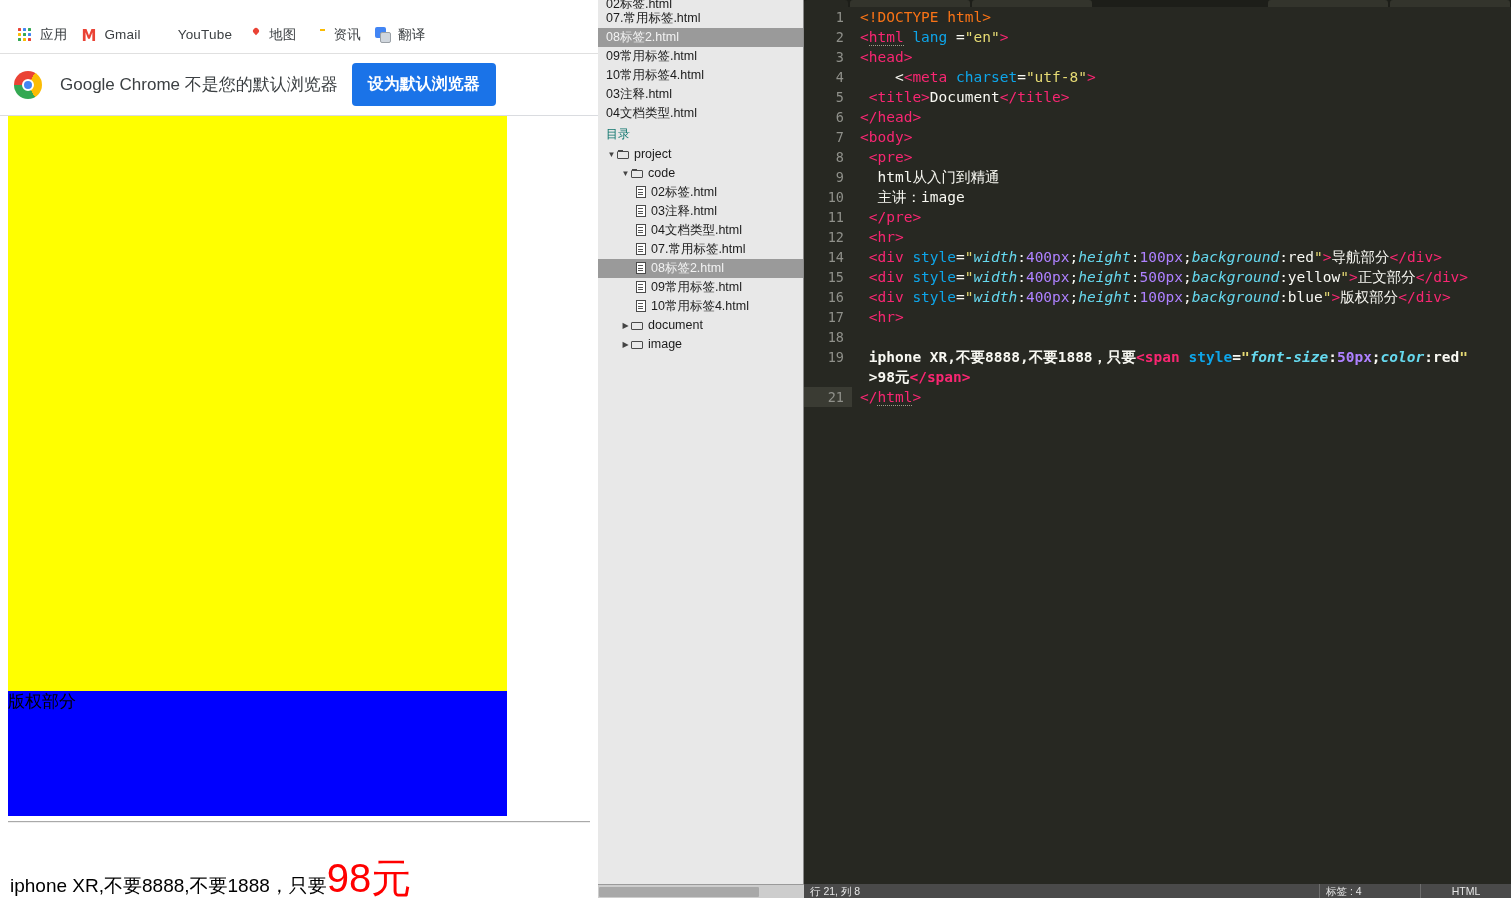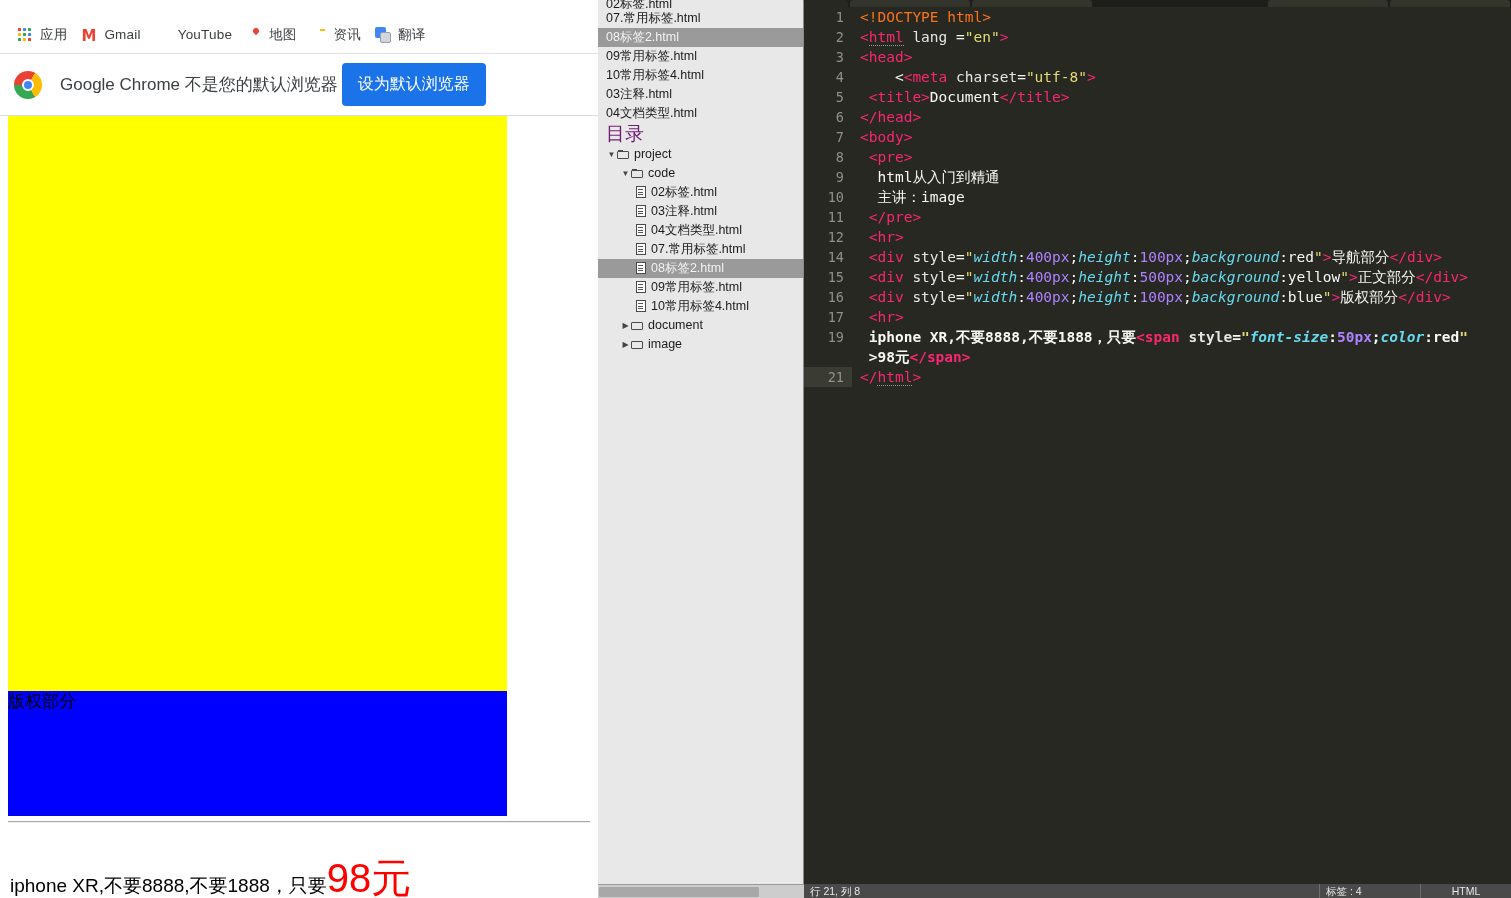--- a/index.html
+++ b/index.html
@@ -64,22 +64,22 @@
     display:flex;align-items:center;padding-left:14px;box-sizing:border-box;
   }
   .chrome-logo{
     width:28px;height:28px;border-radius:50%;flex:0 0 28px;position:relative;overflow:hidden;
     background:conic-gradient(from -90deg,#ea4335 0deg 120deg,#fbbc04 120deg 240deg,#34a853 240deg 360deg);
   }
   .chrome-logo:after{content:"";position:absolute;left:50%;top:50%;transform:translate(-50%,-50%);
     width:12px;height:12px;border-radius:50%;background:#4285f4;border:2px solid #fff;box-sizing:border-box;}
   #default-msg{font-size:17px;color:#3c4043;margin-left:18px;white-space:nowrap;}
   #default-btn{
-    margin-left:4px;background:#1a73e8;color:#fff;border:none;border-radius:4px;
-    font-size:16px;font-family:inherit;padding:11px 16px;cursor:pointer;white-space:nowrap;
+    margin-left:14px;background:#1a73e8;color:#fff;border:none;border-radius:4px;
+    font-size:16px;font-family:inherit;padding:11px 16px;cursor:pointer;white-space:nowrap;font-weight:bold;
   }
 
   #page-view{position:absolute;left:0;top:100px;width:598px;height:798px;background:#fff;overflow:hidden;}
   .block{position:absolute;left:8px;width:499px;font-size:17px;color:#000;line-height:1.25;}
   #blk-body{top:0px;height:575px;background:#ffff00;}
   #blk-copy{top:575px;height:125px;background:#0000ff;}
   #page-hr{position:absolute;left:8px;top:705px;width:582px;height:0;border-top:1px solid #a9a9a9;
     border-bottom:1px solid #eeeeee;}
   #price-line{position:absolute;left:10px;top:740px;width:588px;font-size:19px;color:#000;
     white-space:nowrap;line-height:1.1;}
@@ -88,21 +88,21 @@
   
   #tree-panel{
     position:absolute;left:598px;top:0;width:206px;height:898px;
     background:#e8e8e8;border-right:1px solid #8a8a8a;box-sizing:border-box;
     font-size:12.5px;color:#1b1b1b;overflow:hidden;
   }
   .tl-row{height:19px;line-height:19px;display:flex;align-items:center;padding-left:8px;
     white-space:nowrap;cursor:pointer;box-sizing:border-box;}
   .tl-row.sel{background:#9a9a9a;color:#f2f2f2;}
   .tl-row.clip{height:9px;line-height:9px;overflow:hidden;}
-  .tl-head{height:22px;line-height:22px;padding-left:8px;font-size:19px;color:#701a75;}
+  .tl-head{height:22px;line-height:22px;padding-left:8px;font-size:12px;color:#0f766e;}
   .arrow{width:11px;display:inline-block;text-align:center;font-size:8px;color:#444;flex:0 0 11px;}
   .folder{display:inline-block;width:13px;height:10px;position:relative;flex:0 0 13px;margin-right:4px;}
   .folder:before{content:"";position:absolute;left:0;top:1px;width:12px;height:8px;
     border:1px solid #4a4a4a;box-sizing:border-box;border-radius:1px;background:#e8e8e8;}
   .folder.open:after{content:"";position:absolute;left:1px;top:0px;width:5px;height:2px;
     border:1px solid #4a4a4a;border-bottom:none;box-sizing:border-box;}
   .fileico{display:inline-block;width:11px;height:13px;position:relative;flex:0 0 11px;margin-right:4px;}
   .fileico:before{content:"";position:absolute;left:0;top:0;width:10px;height:12px;
     border:1px solid #4a4a4a;box-sizing:border-box;background:#fff;}
   .fileico:after{content:"";position:absolute;left:2px;top:3px;width:5px;height:1px;background:#555;
@@ -125,21 +125,21 @@
   #code-area{position:absolute;left:0;top:7px;width:707px;height:877px;}
   .cl{position:relative;height:20px;line-height:20px;font-size:14.5px;white-space:pre;}
   .cl.cur .gut{background:#3a3b33;}
   .cl.cur{background:transparent;}
   .gut{position:absolute;left:0;top:0;width:48px;height:20px;text-align:right;padding-right:8px;
     box-sizing:border-box;color:#8f908a;font-size:13.5px;}
   .txt{position:absolute;left:56px;top:0;height:20px;color:#f8f8f2;}
   .wrap2{height:40px;}
   .wrap2 .txt{height:40px;font-weight:bold;}
   .k-tag{color:#f92672;}
-  .k-attr{color:#e5e5e5;}
+  .k-attr{color:#0ea5e9;}
   .k-str{color:#e6db74;}
   .k-prop{color:#66d9ef;font-style:italic;}
   .k-num{color:#ae81ff;}
   .k-plain{color:#f8f8f2;}
   .k-doc{color:#f97316;}
   .underline-dot{border-bottom:1px dotted #9c9c8a;}
   #statusbar{position:absolute;left:0;top:884px;width:707px;height:14px;background:#4a4a4a;
     color:#e6e6e6;font-family:"Liberation Sans",sans-serif;font-size:10.5px;
     display:flex;align-items:center;box-sizing:border-box;}
   .sb-seg{height:14px;line-height:14px;padding:0 6px;box-sizing:border-box;white-space:nowrap;}
@@ -296,20 +296,21 @@
       <div class="cl"><span class="gut">7</span><span class="txt"><span class="k-tag">&lt;body&gt;</span></span></div>
       <div class="cl"><span class="gut">8</span><span class="txt"><span class="k-plain"> </span><span class="k-tag">&lt;pre&gt;</span></span></div>
       <div class="cl"><span class="gut">9</span><span class="txt"><span class="k-plain">  html从入门到精通</span></span></div>
       <div class="cl"><span class="gut">10</span><span class="txt"><span class="k-plain">  主讲：image</span></span></div>
       <div class="cl"><span class="gut">11</span><span class="txt"><span class="k-plain"> </span><span class="k-tag">&lt;/pre&gt;</span></span></div>
       <div class="cl"><span class="gut">12</span><span class="txt"><span class="k-plain"> </span><span class="k-tag">&lt;hr&gt;</span></span></div>
       <div class="cl"><span class="gut">14</span><span class="txt"><span class="k-plain"> </span><span class="k-tag">&lt;div</span><span class="k-plain"> </span><span class="k-attr">style</span><span class="k-plain">=</span><span class="k-str">"</span><span class="k-prop">width</span><span class="k-plain">:</span><span class="k-num">400px</span><span class="k-plain">;</span><span class="k-prop">height</span><span class="k-plain">:</span><span class="k-num">100px</span><span class="k-plain">;</span><span class="k-prop">background</span><span class="k-plain">:red</span><span class="k-str">"</span><span class="k-tag">&gt;</span><span class="k-plain">导航部分</span><span class="k-tag">&lt;/div&gt;</span></span></div>
       <div class="cl"><span class="gut">15</span><span class="txt"><span class="k-plain"> </span><span class="k-tag">&lt;div</span><span class="k-plain"> </span><span class="k-attr">style</span><span class="k-plain">=</span><span class="k-str">"</span><span class="k-prop">width</span><span class="k-plain">:</span><span class="k-num">400px</span><span class="k-plain">;</span><span class="k-prop">height</span><span class="k-plain">:</span><span class="k-num">500px</span><span class="k-plain">;</span><span class="k-prop">background</span><span class="k-plain">:yellow</span><span class="k-str">"</span><span class="k-tag">&gt;</span><span class="k-plain">正文部分</span><span class="k-tag">&lt;/div&gt;</span></span></div>
       <div class="cl"><span class="gut">16</span><span class="txt"><span class="k-plain"> </span><span class="k-tag">&lt;div</span><span class="k-plain"> </span><span class="k-attr">style</span><span class="k-plain">=</span><span class="k-str">"</span><span class="k-prop">width</span><span class="k-plain">:</span><span class="k-num">400px</span><span class="k-plain">;</span><span class="k-prop">height</span><span class="k-plain">:</span><span class="k-num">100px</span><span class="k-plain">;</span><span class="k-prop">background</span><span class="k-plain">:blue</span><span class="k-str">"</span><span class="k-tag">&gt;</span><span class="k-plain">版权部分</span><span class="k-tag">&lt;/div&gt;</span></span></div>
       <div class="cl"><span class="gut">17</span><span class="txt"><span class="k-plain"> </span><span class="k-tag">&lt;hr&gt;</span></span></div>
+      <div class="cl"><span class="gut">18</span><span class="txt"><span class="k-plain"></span></span></div>
       <div class="cl wrap2"><span class="gut">19</span><span class="txt"><span class="k-plain"> iphone XR,不要8888,不要1888，只要</span><span class="k-tag">&lt;span</span><span class="k-plain"> </span><span class="k-attr">style</span><span class="k-plain">=</span><span class="k-str">"</span><span class="k-prop">font-size</span><span class="k-plain">:</span><span class="k-num">50px</span><span class="k-plain">;</span><span class="k-prop">color</span><span class="k-plain">:red</span><span class="k-str">"</span><span class="k-plain">
  &gt;98元</span><span class="k-tag">&lt;/span&gt;</span></span></div>
       <div class="cl cur"><span class="gut">21</span><span class="txt"><span class="k-tag">&lt;/</span><span class="k-tag underline-dot">html</span><span class="k-tag">&gt;</span></span></div>
     </div>
   <div id="statusbar">
     <span class="sb-seg">行 21, 列 8</span>
     <span class="sb-spacer"></span>
     <span class="sb-sep"></span>
     <span class="sb-seg" style="width:100px;text-align:left">标签 : 4</span>
     <span class="sb-sep"></span>

